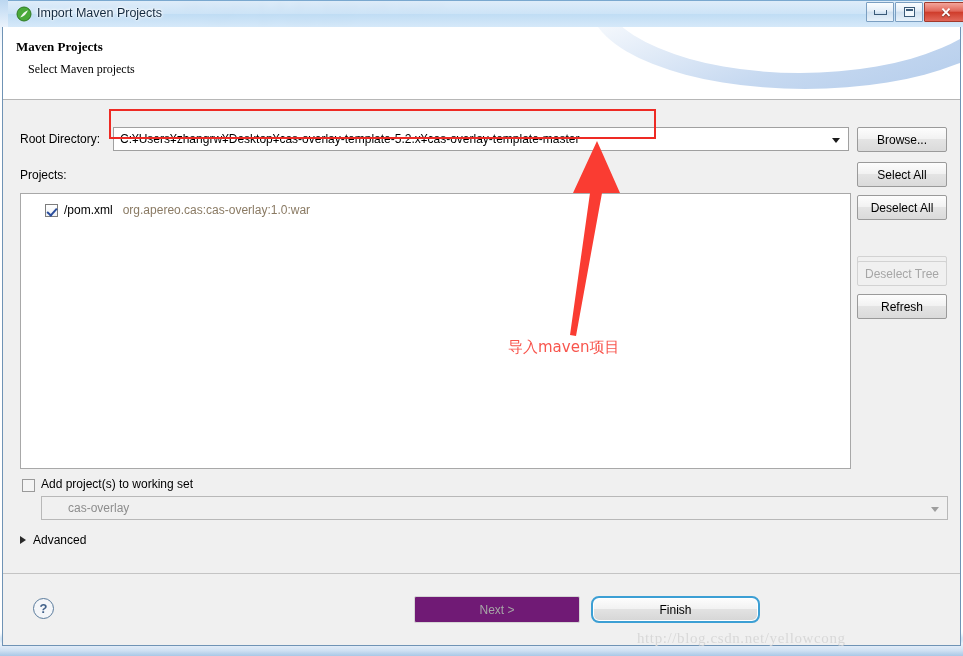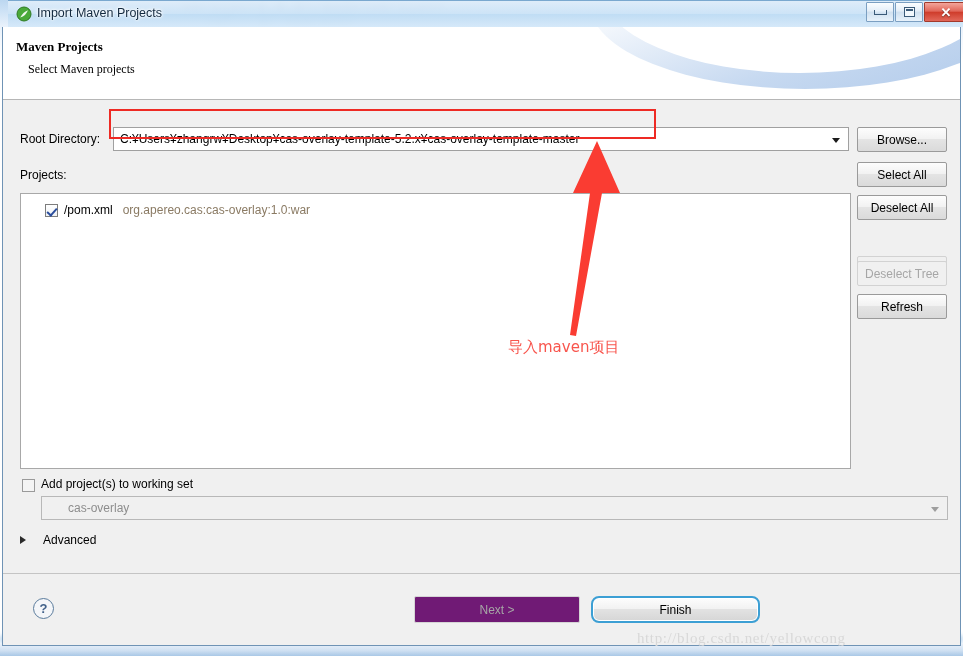--- a/index.html
+++ b/index.html
@@ -297,21 +297,21 @@
     margin-left: 20px;
   }
   .combo-ws .combo-arrow { border-top-color: #9e9e9e; }
 
   
   .advanced {
     position: absolute;
     left: 17px; top: 433px;
     display: flex;
     align-items: center;
-    gap: 17px;
+    gap: 7px;
   }
   .tri-right {
     width: 0; height: 0;
     border-top: 4px solid transparent;
     border-bottom: 4px solid transparent;
     border-left: 6px solid #2b2b2b;
   }
   .adv-label { font-size: 12px; color: #000000; }
 
   

